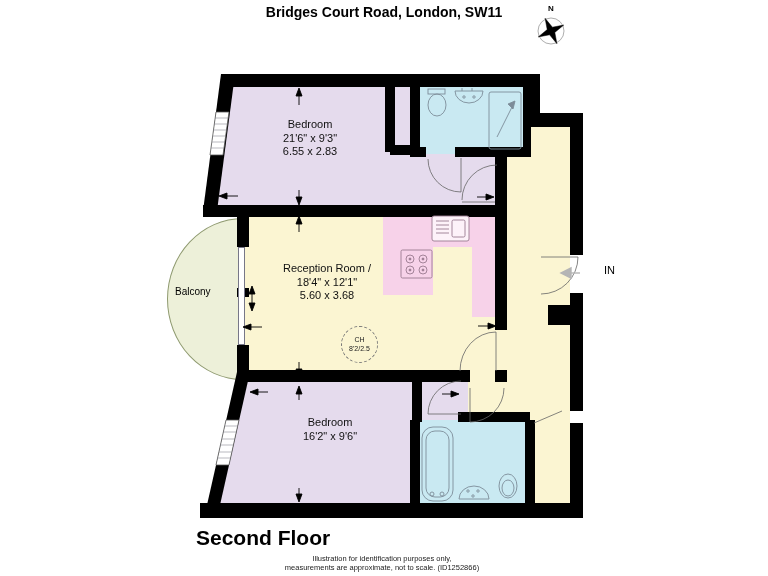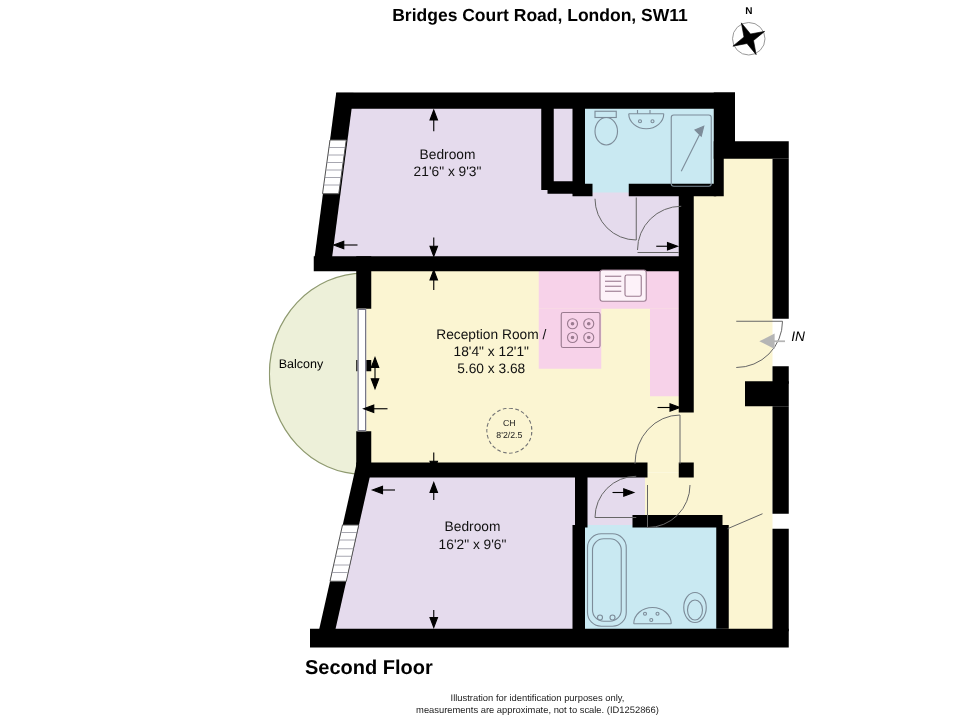--- a/index.html
+++ b/index.html
@@ -1,42 +1,42 @@
 <!DOCTYPE html>
 <html style="--wall: #000000; --bedroom-fill: #e5dbed; --living-fill: #fbf5d2; --bathroom-fill: #c9e9f2; --kitchen-fill: #f7d2e9; --balcony-fill: #edf0d9;"><head>
 <meta charset="utf-8">
 <style>
   html,body{margin:0;padding:0;background:#fff;}
   #canvas{position:relative;width:668px;height:576px;background:#fff;overflow:hidden;
-          font-family:"Liberation Sans",sans-serif;color:#000;margin-left:48px;}
+          font-family:"Liberation Sans",sans-serif;color:#000;}
   .abs{position:absolute;}
   
   #title{left:0;top:4px;width:768px;text-align:center;font-size:14px;font-weight:bold;}
   #subtitle{left:0;top:26px;width:768px;text-align:center;font-size:8px;color:#222;}
   #compassN{left:540px;top:4px;width:22px;text-align:center;font-size:8px;font-weight:bold;}
   
   .room{position:absolute;}
   .lav{background:var(--bedroom-fill);}
   .yel{background:var(--living-fill);}
   .cya{background:var(--bathroom-fill);}
   .pnk{background:var(--kitchen-fill);}
   
   .w{position:absolute;background:var(--wall);}
   
   .rlabel{position:absolute;text-align:center;font-size:11px;line-height:13.5px;color:#111;}
   #balconyLabel{left:175px;top:286px;width:64px;font-size:10px;text-align:left;}
-  #inLabel{left:585px;top:264px;width:30px;font-size:11px;text-align:left;font-style:italic;}
+  #inLabel{left:585px;top:264px;width:30px;font-size:11px;text-align:right;}
   #chCircle{left:341px;top:326px;width:37px;height:37px;border:1px dashed #777;border-radius:50%;
             text-align:center;font-size:7px;line-height:9px;padding-top:8px;box-sizing:border-box;color:#222;}
   
   #balcony{left:167px;top:218px;width:150px;height:160px;background:var(--balcony-fill);
            border:1px solid #8f9a70;border-radius:50%;clip-path:inset(0 50% 0 0);}
   #balconyWin{left:238px;top:247px;width:7px;height:98px;background:#fff;border:1px solid #778;box-sizing:border-box;}
   
-  #floorLabel{left:196px;top:526px;font-size:16px;font-weight:bold;}
+  #floorLabel{left:196px;top:526px;font-size:21px;font-weight:bold;}
   #disc1{left:0;top:554px;width:768px;text-align:center;font-size:7.5px;color:#222;transform:translateX(-2px);}
   #disc2{left:0;top:563px;width:768px;text-align:center;font-size:7.5px;color:#222;transform:translateX(-2px);}
   svg.overlay{position:absolute;left:0;top:0;pointer-events:none;}
 </style>
 </head>
 <body>
 
 <div id="canvas">
 
   <div class="abs" id="title">Bridges Court Road, London, SW11</div>
@@ -240,22 +240,23 @@
 
     <g>
       <circle cx="551" cy="31" r="13" fill="none" stroke="#999" stroke-width="0.8"></circle>
       <polygon fill="#000" stroke="#000" stroke-width="0.5" points="563.7,25.1 552.4,27.2 545.1,18.3 547.2,29.6 538.3,36.9 549.6,34.8 556.9,43.7 554.8,32.4"></polygon>
     </g>
   </svg>
 
   <div class="rlabel" style="left:240px;top:118px;width:140px;">
     <div>Bedroom</div>
     <div>21'6" x 9'3"</div>
-  </div>
-  <div class="rlabel" style="left:275px;top:262px;width:140px;">
+    <div>6.55 x 2.83</div>
+  </div>
+  <div class="rlabel" style="left:257px;top:262px;width:140px;">
     <div>Reception Room /</div>
     <div>18'4" x 12'1"</div>
     <div>5.60 x 3.68</div>
   </div>
   <div class="abs" id="chCircle">
     <div>CH</div>
     <div>8'2/2.5</div>
   </div>
   <div class="abs" id="balconyLabel">Balcony</div>
   <div class="rlabel" style="left:260px;top:416px;width:140px;">

